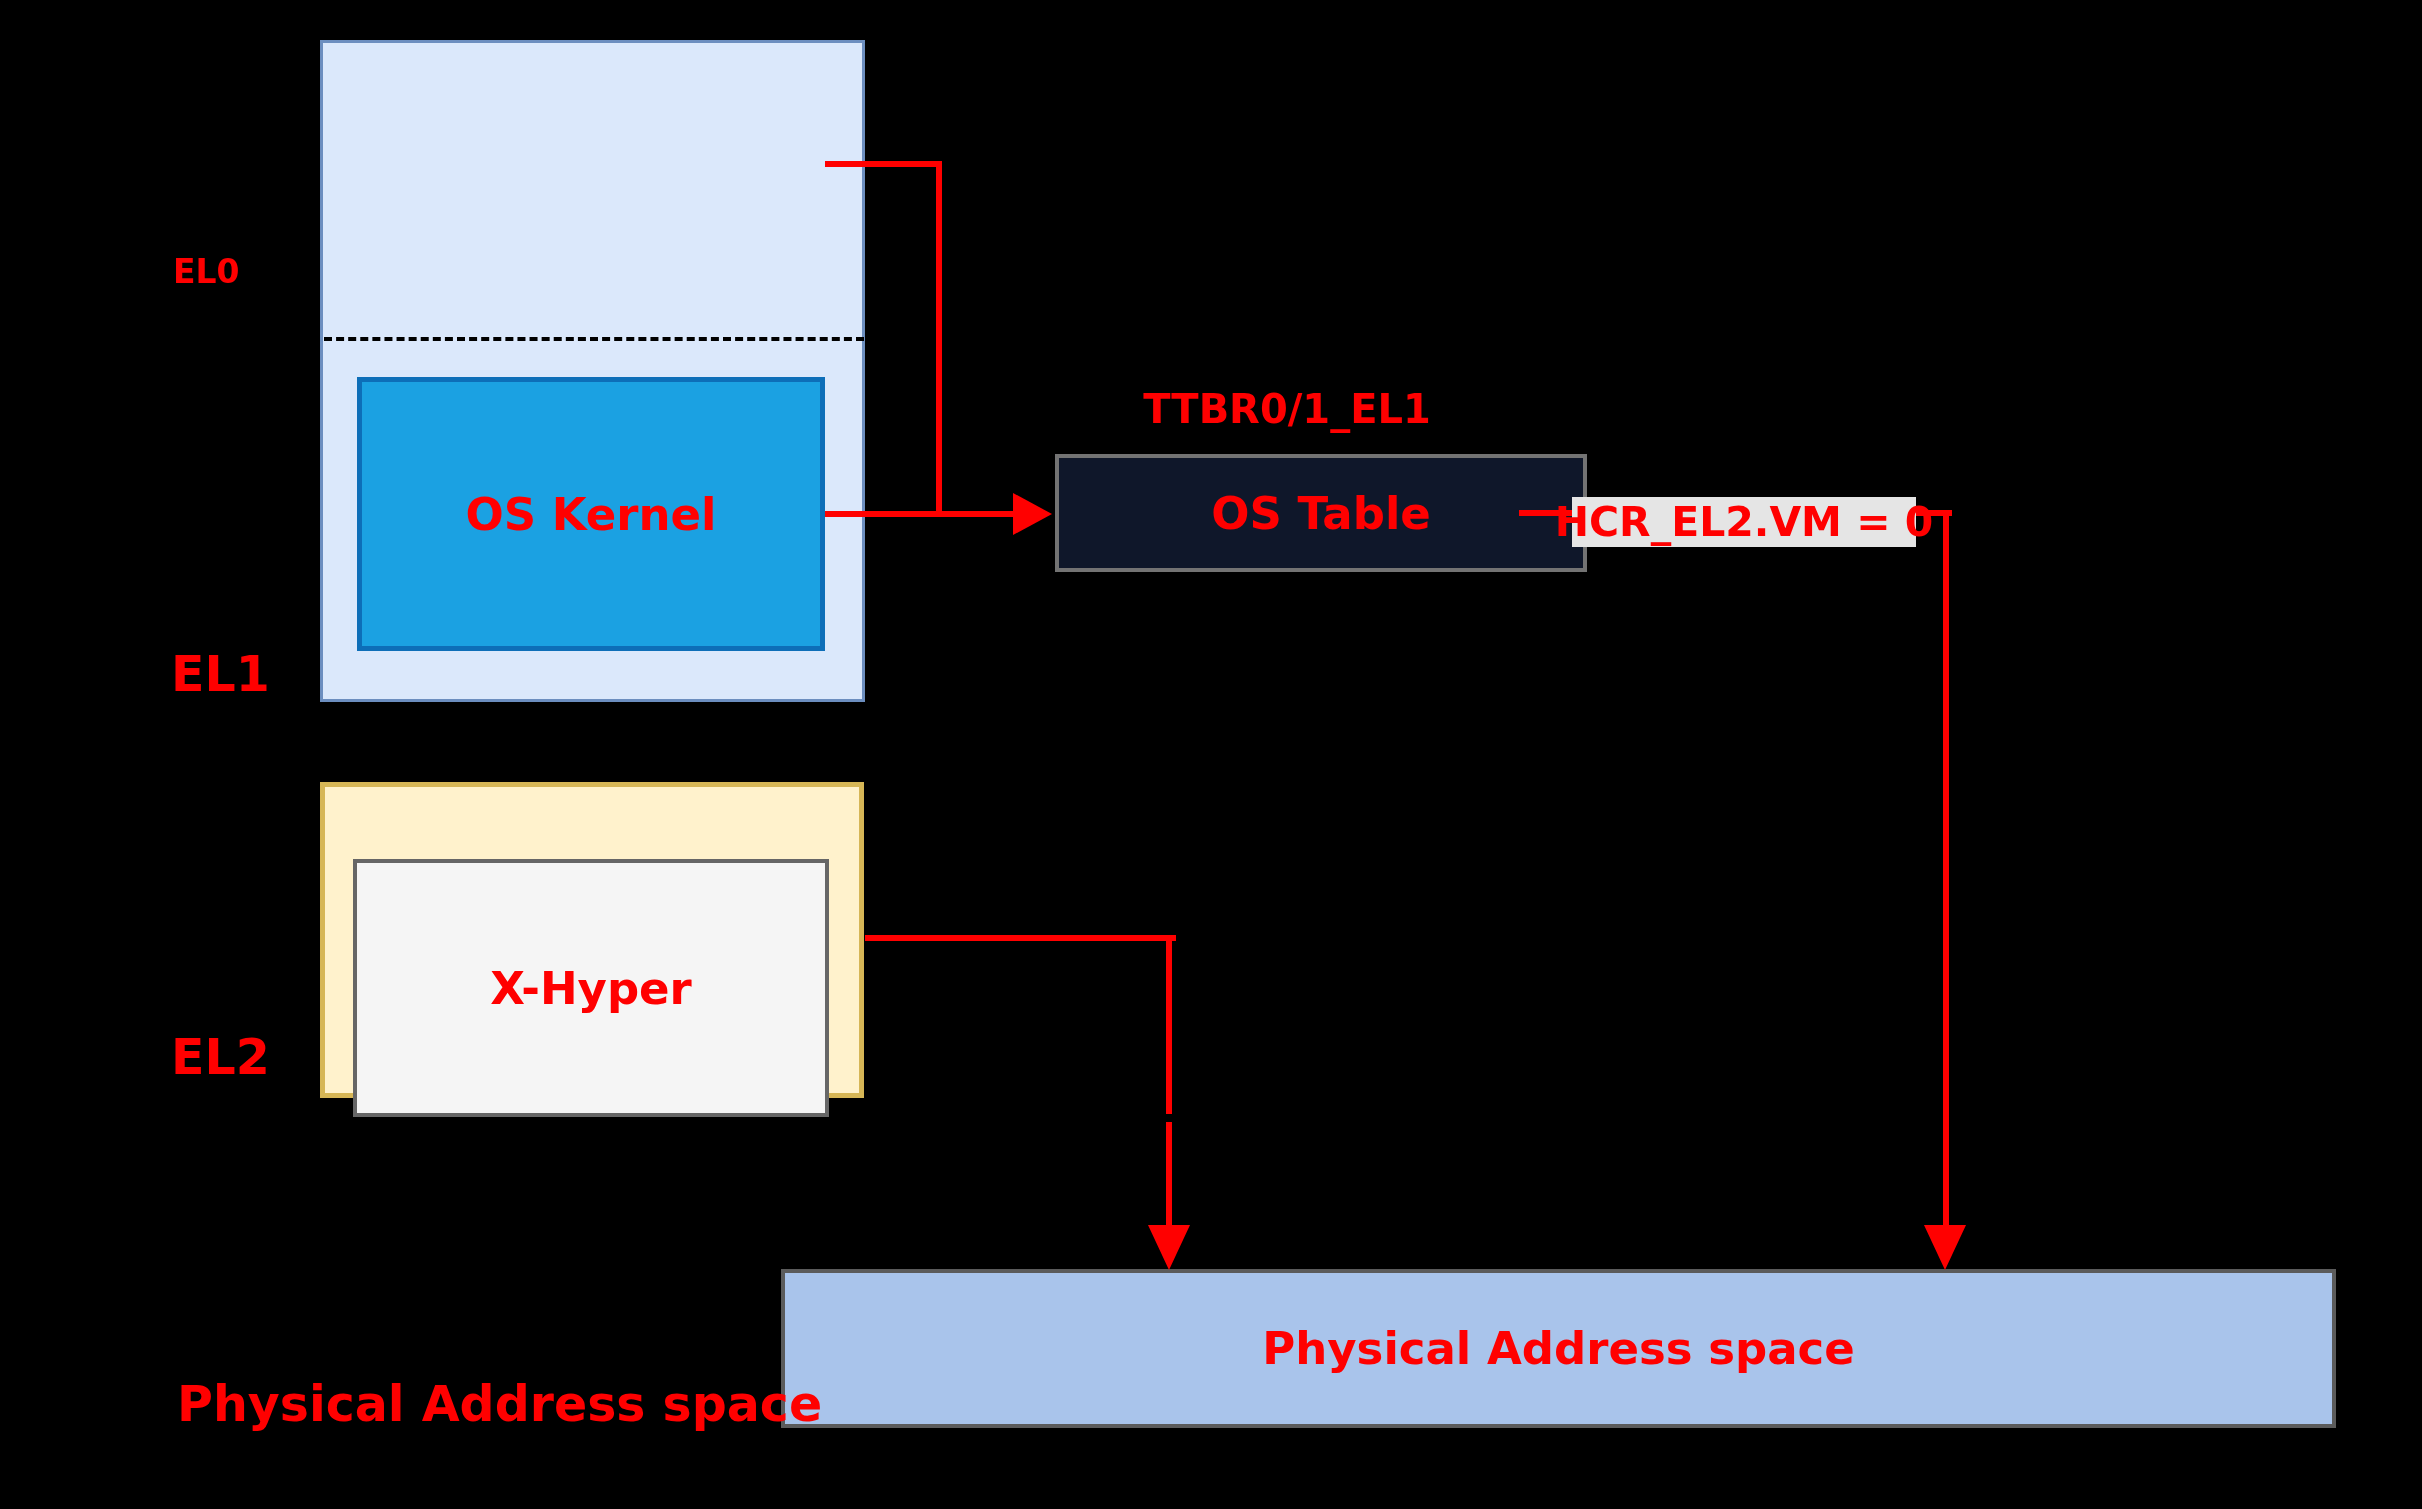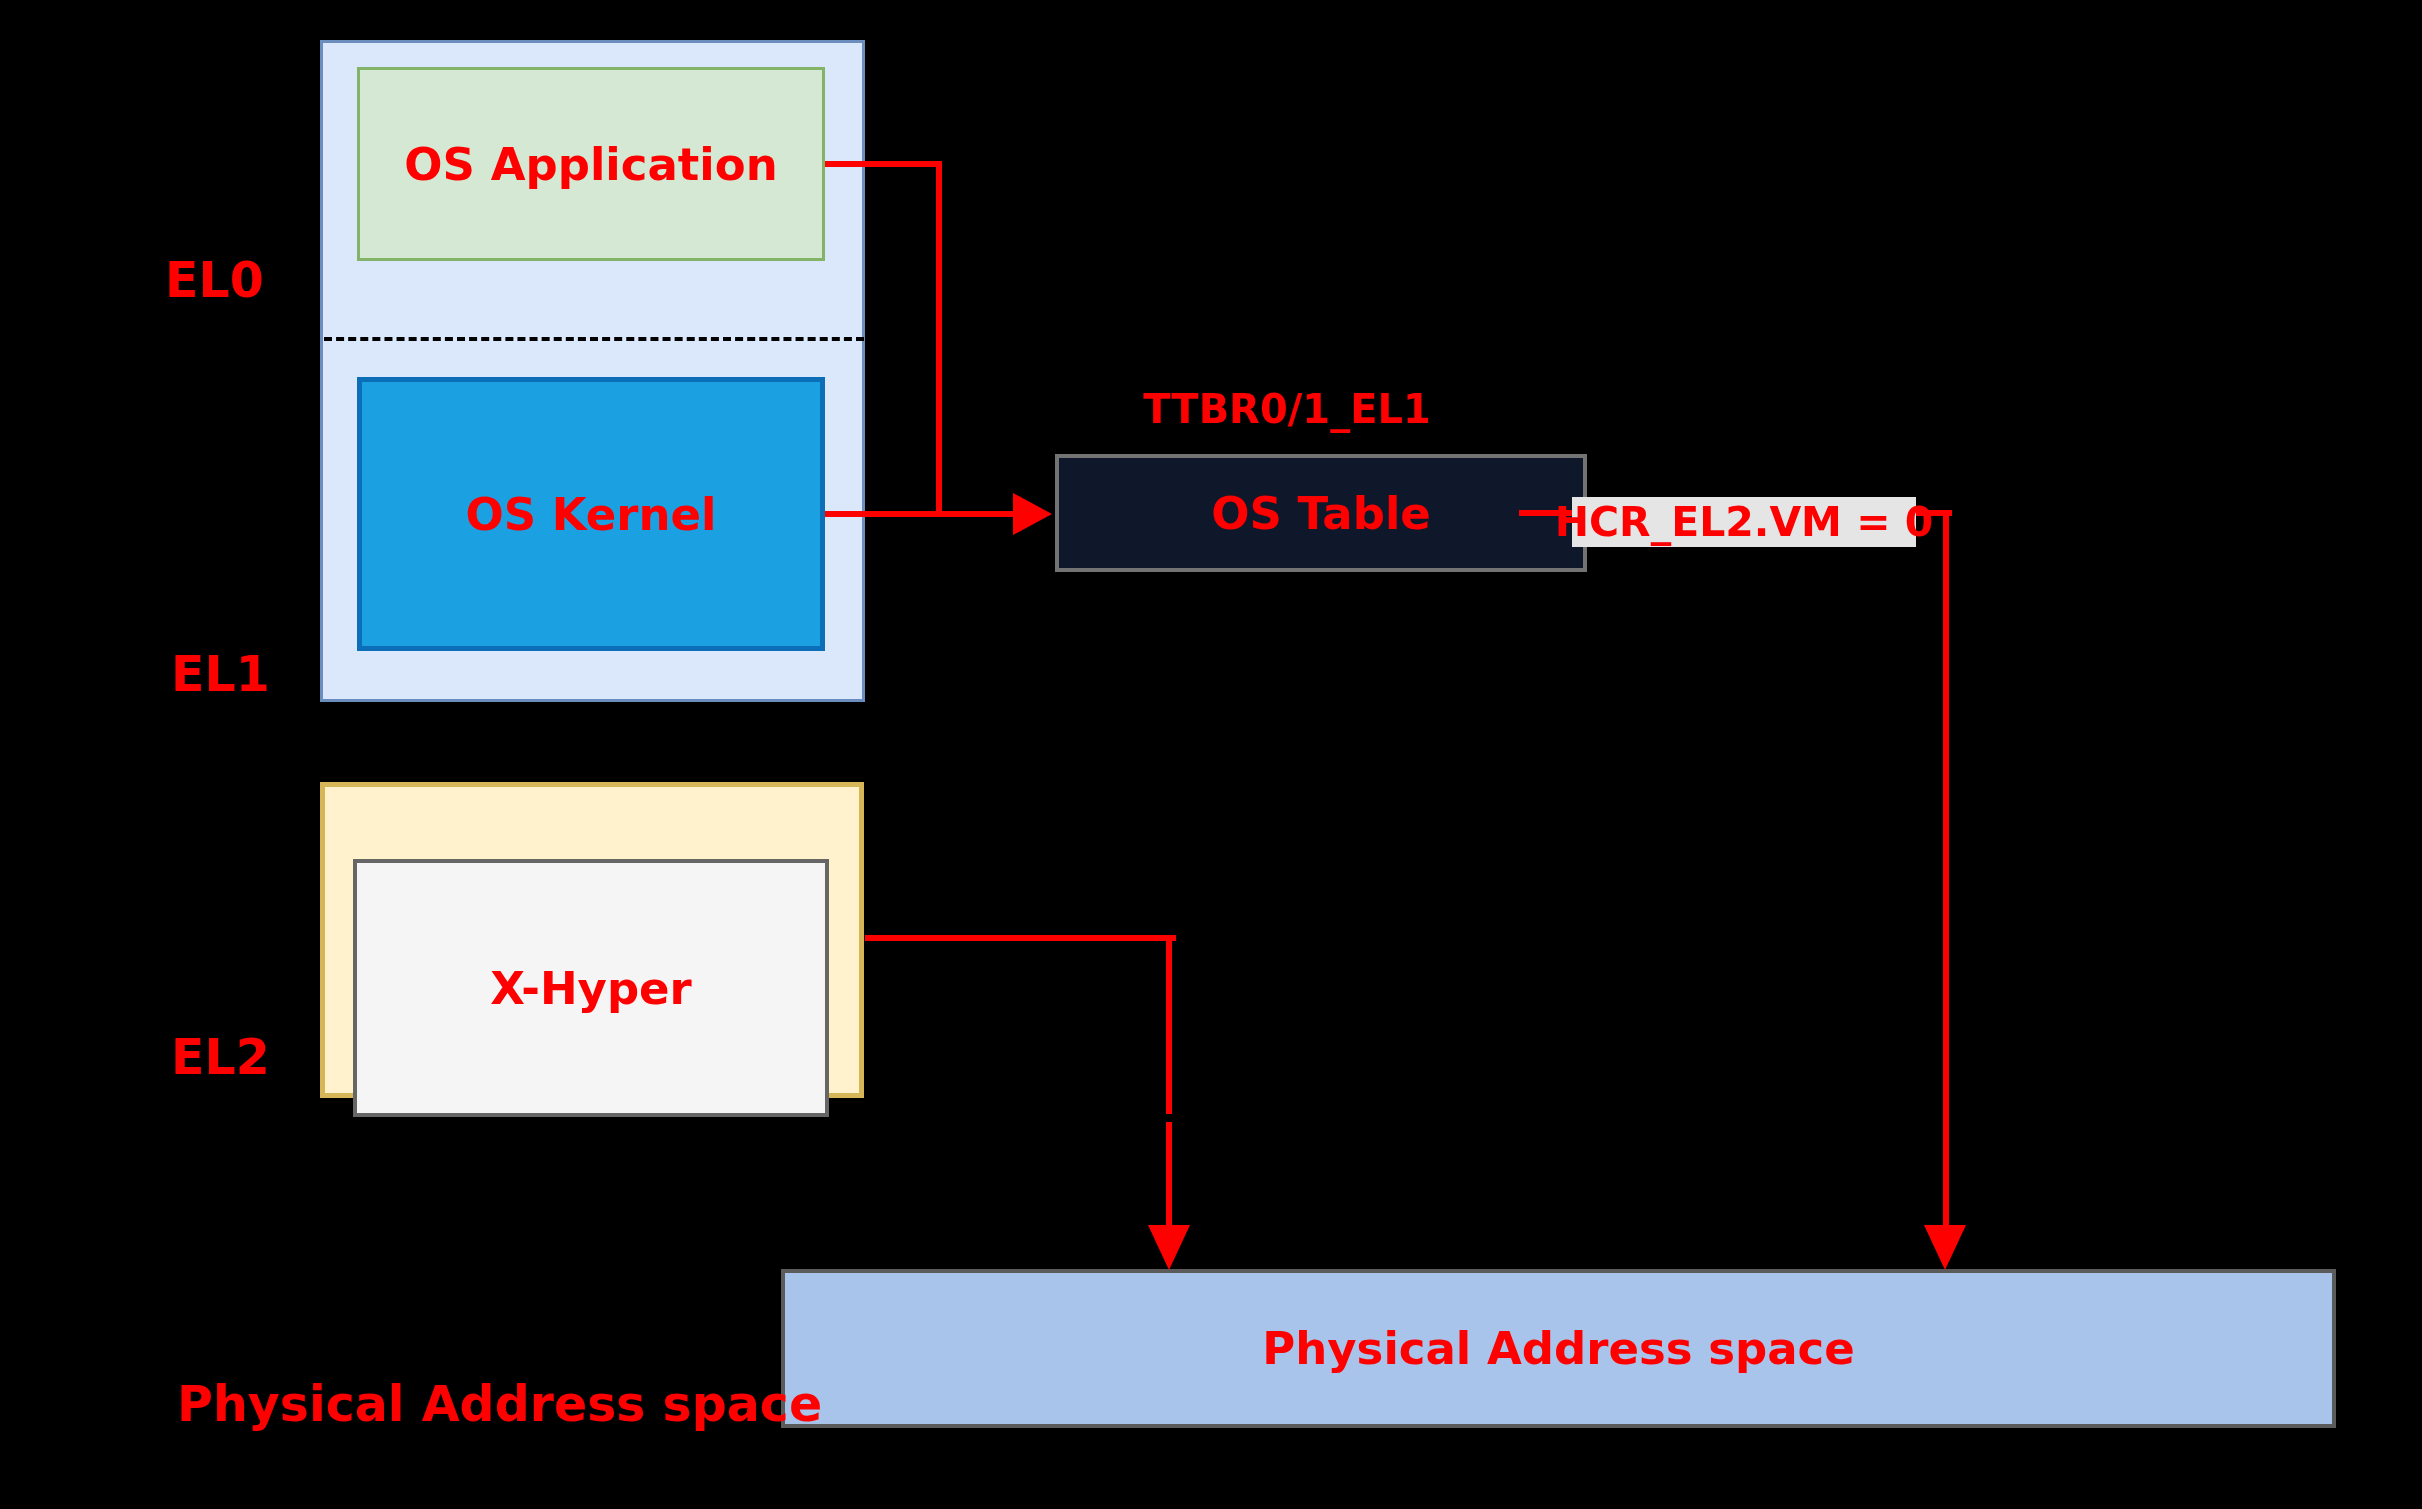--- a/index.html
+++ b/index.html
@@ -24,21 +24,21 @@
   .el2-container{left:320px;top:782px;width:544px;height:316px;
     background:#fff2cc;border:5.8px solid #d6b656;}
   .x-hyper-box{left:353px;top:859px;width:476px;height:258px;
     background:#f5f5f5;border:4.9px solid #666;font-size:45px;}
   .os-table-box{left:1055px;top:454px;width:532px;height:118px;
     background:#0f172a;border:4.9px solid #737373;font-size:45px;}
   .pas-bar{left:781px;top:1269px;width:1555px;height:159px;
     background:#a9c4eb;border:4.9px solid #5b5b5b;font-size:45px;}
 
   
-  .el0-label{left:165px;top:252px;font-size:49px;}
+  .el0-label{left:173px;top:252px;font-size:33px;}
   .el1-label{left:171px;top:646px;font-size:49px;text-align:right;}
   .el2-label{left:171px;top:1029px;font-size:49px;}
   .ttbr-label{left:1055px;top:386px;width:464px;font-size:40px;text-align:center;}
   .pas-axis-label{left:177px;top:1376px;font-size:49px;}
   .hcr-label{left:1572px;top:497px;width:344px;height:50px;
     background:#e5e5e5;font-size:41px;z-index:5;}
 
   
   .rline{background:#ff0000;z-index:2;}
   .l-app-h{left:825px;top:161px;width:117px;height:5.8px;}
@@ -62,23 +62,20 @@
     border-left:21.3px solid transparent;border-right:21.3px solid transparent;
     border-top:45px solid #ff0000;}
 </style>
 </head>
 <body>
 
 <div class="stage">
 
   <div class="abs el01-container"></div>
 
-  <div class="abs os-app-box center">
-    <span class="lbl">OS Application</span>
-  </div>
 
   <div class="abs dashed-sep"></div>
 
   <div class="abs os-kernel-box center">
     <span class="lbl">OS Kernel</span>
   </div>
 
   <div class="abs el2-container"></div>
 
   <div class="abs x-hyper-box center">

